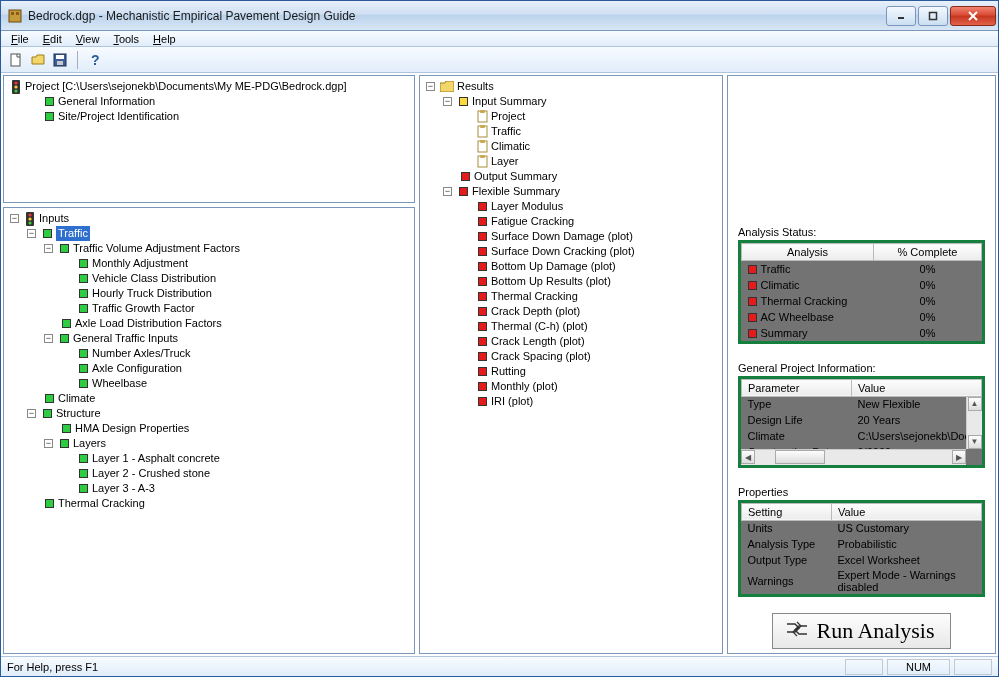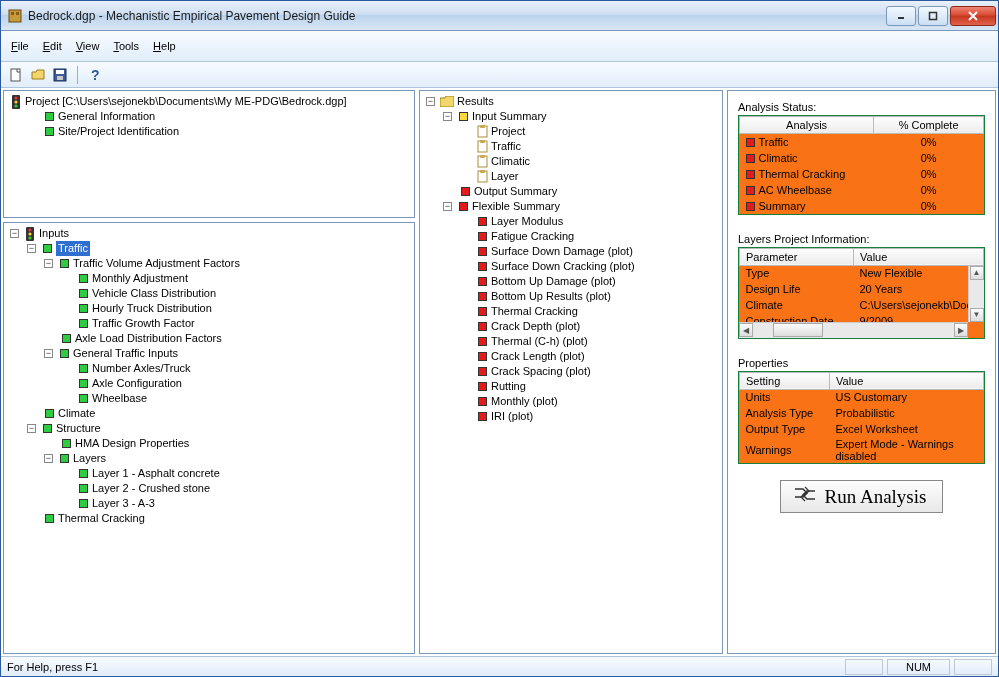--- a/index.html
+++ b/index.html
@@ -42,21 +42,21 @@
   display: flex; align-items: center; justify-content: center;
   font-size: 10px; font-weight: bold;
 }
 .win-btn.close {
   width: 46px;
   background: linear-gradient(to bottom, #f08475 0%, #d94b33 45%, #c6361e 50%, #e2624b 100%);
   border-color: #8a2a18;
   color: #fff;
 }
 .menubar {
-  height: 31px;
+  height: 16px;
   background: linear-gradient(to bottom, #f7fbff, #e1edfa);
   border-bottom: 1px solid #b0c4de;
   display: flex;
   align-items: center;
   padding: 0 4px;
   gap: 2px;
 }
 .menubar .menu-item {
   padding: 2px 6px;
 }
@@ -89,21 +89,21 @@
 .panel {
   border: 1px solid #7a96b8;
   background: #fff;
   overflow: hidden;
 }
 .left-col .panel.top { height: 128px; }
 .left-col .panel.bottom { flex:1; }
 .mid-col { width: 304px; display:flex; flex-direction:column; }
 .mid-col .panel { flex:1; }
 .right-col { flex:1; display:flex; flex-direction:column; }
-.right-col .panel { flex:1; padding: 6px 10px 4px 10px; display:flex; flex-direction:column; }
+.right-col .panel { flex:1; padding: 6px 10px 4px 10px; display:flex; flex-direction:column;justify-content:flex-end; }
 .tree { padding: 3px 4px; line-height: 15px; }
 .tree ul { list-style:none; padding-left: 17px; }
 .tree > ul { padding-left: 2px; }
 .tree li { white-space: nowrap; }
 .node { display:flex; align-items:center; gap:3px; height:15px; }
 .expander {
   width:9px; height:9px; border:1px solid #888; background:#fff;
   display:flex; align-items:center; justify-content:center;
   font-size:9px; line-height:7px; color:#333;
   margin-right:2px;
@@ -114,22 +114,22 @@
 .sq { width:9px; height:9px; border:1px solid #333; }
 .sq.green { background:#2ecc40; }
 .sq.red { background:#e31b1b; }
 .sq.yellow { background:#ffd83d; }
 .folder-icon { width:14px; height:11px; }
 .clipboard-icon svg { display:block; }
 .selected { background:#2f6fd0; color:#fff; padding:0 2px; }
 .label { white-space:nowrap; }
 .fieldset-label { margin: 4px 0 2px 0; }
 .grid {
-  border: 1px solid #15803d;
-  background:#f97316;
+  border: 3px solid #15803d;
+  background:#737373;
   font-size:11px;
 }
 .grid table { width:100%; border-collapse: collapse; }
 .grid th {
   background: linear-gradient(to bottom,#fdfdfd,#ececec);
   border:1px solid #bbb;
   font-weight:normal;
   padding:1px 6px;
   text-align:center;
   height:17px;
@@ -146,21 +146,21 @@
 .scroll-btn{width:14px;height:14px;background:linear-gradient(#fdfdfd,#ddd);border:1px solid #aaa;display:flex;align-items:center;justify-content:center;font-size:8px;color:#555;}
 .scroll-thumb-h{height:14px;width:50px;background:linear-gradient(#fdfdfd,#ddd);border:1px solid #aaa;margin-left:20px;}
 .grid.props th { text-align:left; padding-left:6px; }
 .grid.props td:first-child { width:90px; }
 .run-btn {
   margin: 16px auto 0 auto;
   padding: 4px 16px 4px 12px;
   border: 1px solid #888;
   background: linear-gradient(to bottom,#fdfdfd,#e8e8e8);
   font-family: "Times New Roman", serif;
-  font-size: 19px;
+  font-size: 22px;
   display:flex; align-items:center; gap:8px;
 }
 .statusbar {
   height: 20px;
   background: linear-gradient(to bottom, #f7fbff, #e1edfa);
   border-top: 1px solid #b0c4de;
   display: flex;
   align-items: center;
   padding: 0 6px;
   gap: 4px;
@@ -743,21 +743,21 @@
                 </tr>
                 <tr>
                   <td><span class="sq-inline" style="background:#e31b1b"></span><span>Summary</span></td>
                   <td>0%</td>
                 </tr>
               </tbody>
           </table>
         </div>
 
         <div style="height:14px"></div>
-        <div class="fieldset-label">Layers Project Information:</div>
+        <div class="fieldset-label">General Project Information:</div>
         <div class="grid info">
           <table>
             <tbody>
                 <tr>
                   <th style="text-align:left;padding-left:6px;">Parameter</th>
                   <th style="text-align:left;padding-left:6px;">Value</th>
                 </tr>
             </tbody>
               <tbody id="info-rows">
                 <tr>

